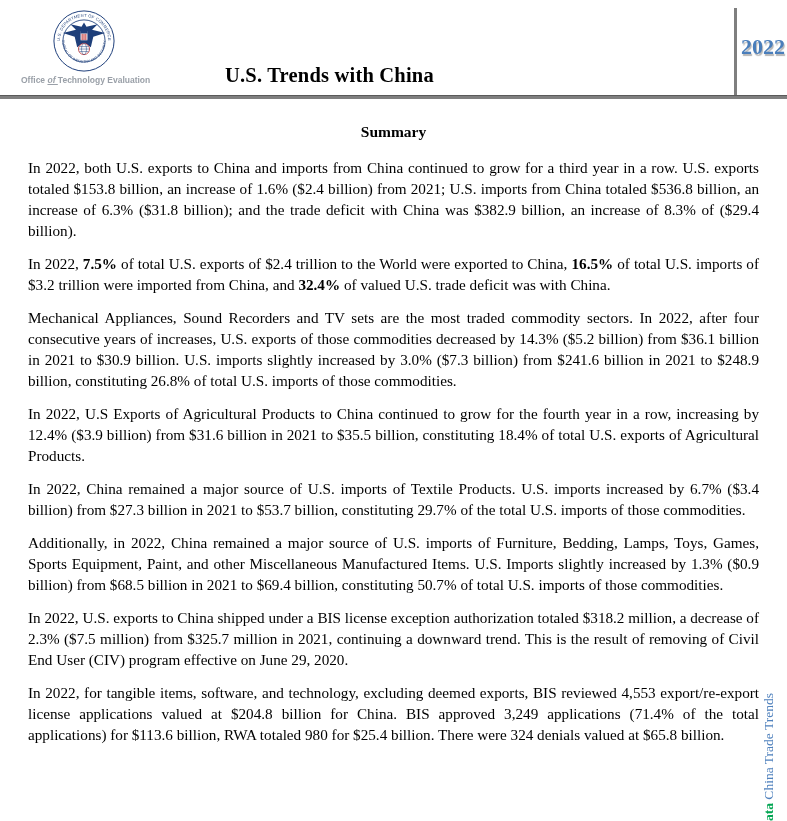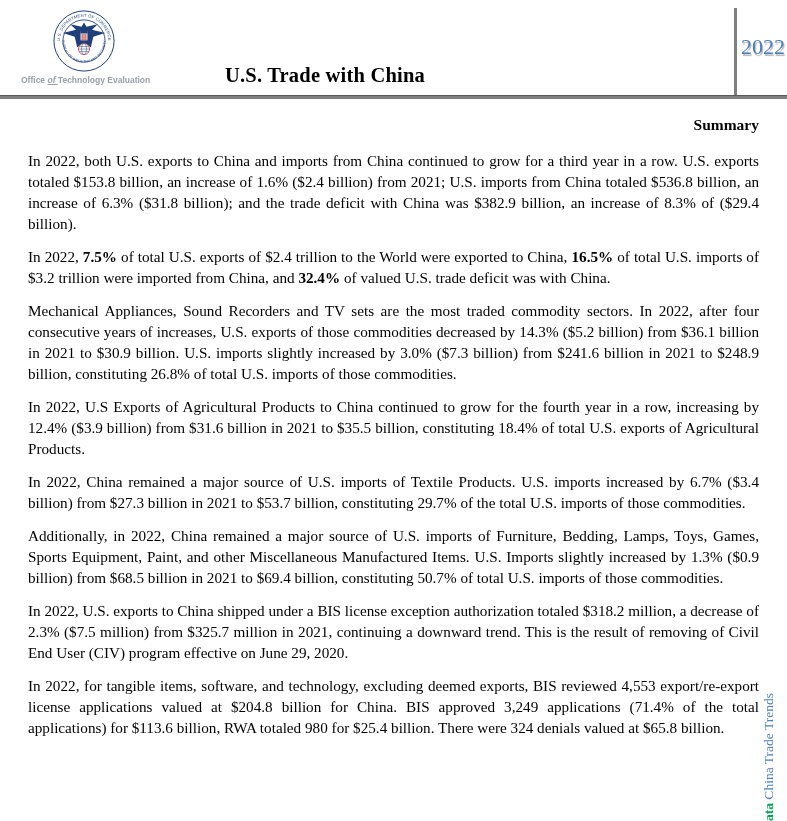--- a/index.html
+++ b/index.html
@@ -19,37 +19,37 @@
   .title{
     position:absolute;left:225px;top:64px;margin:0;
     font-size:20.5px;font-weight:bold;letter-spacing:0.2px;white-space:nowrap;
   }
   .vline{
     position:absolute;left:734px;top:8px;width:3px;height:88px;
     background:var(--rule-gray,#7f7f7f);
   }
   .year{
     position:absolute;left:741px;top:34px;
-    font-size:22px;font-weight:normal;color:var(--accent-blue,#4a7ebb);
+    font-size:22px;font-weight:bold;color:var(--accent-blue,#4a7ebb);
     text-shadow:1px 2px 1px rgba(90,90,90,0.45);
     text-align:center;
   }
   .rule{
     position:absolute;left:0;top:95px;width:787px;height:3px;
     background:var(--rule-gray,#8c8c8c);border-top:1px solid #5a5a5a;
   }
 
   
   .content{
     position:absolute;left:28px;top:114px;width:731px;
     font-size:15.2px;line-height:21px;text-align:justify;
   }
   .content h2{
     font-size:15.5px;line-height:21px;font-weight:bold;
-    margin:0 0 15px 0;text-align:right;
+    margin:7px 0 15px 0;text-align:center;
   }
   .content p{margin:12px 0 10px 0;}
 
   
   .vertical-label{
     position:absolute;left:761px;top:821px;width:160px;
     transform:rotate(-90deg);transform-origin:0 0;
     font-size:13.5px;white-space:nowrap;
   }
   .vertical-label .seg-green{color:var(--watermark-green,#00a551);font-weight:bold;}
@@ -90,21 +90,21 @@
       <circle cx="50" cy="63" r="9" fill="#ffffff" stroke="#bf2e2e" stroke-width="1.2"></circle>
       <ellipse cx="50" cy="63" rx="4" ry="9" fill="none" stroke="#1e3f7a" stroke-width="0.8"></ellipse>
       <line x1="41" y1="63" x2="59" y2="63" stroke="#1e3f7a" stroke-width="0.8"></line>
       <line x1="42.5" y1="59" x2="57.5" y2="59" stroke="#1e3f7a" stroke-width="0.8"></line>
       <line x1="42.5" y1="67" x2="57.5" y2="67" stroke="#1e3f7a" stroke-width="0.8"></line>
     </g>
   </svg>
 
   <div class="office-label"><span>Office </span><span style="font-style: italic; text-decoration: underline;">of </span><span>Technology Evaluation</span></div>
 
-  <h1 class="title">U.S. Trade with China</h1>
+  <h1 class="title">U.S. Trends with China</h1>
 
   <div class="vline"></div>
   <div class="year">2022</div>
   <div class="rule"></div>
 
   <main class="content">
     <h2>Summary</h2>
     <p><span>In 2022, both U.S. exports to China and imports from China continued to grow for a third year in a row.  U.S. exports totaled $153.8 billion, an increase of 1.6% ($2.4 billion) from 2021; U.S. imports from China totaled $536.8 billion, an increase of 6.3% ($31.8 billion); and the trade deficit with China was $382.9 billion, an increase of 8.3% of ($29.4 billion).</span></p>
     <p><span>In 2022, </span><span style="font-weight: bold;">7.5%</span><span> of total U.S. exports of $2.4 trillion to the World were exported to China, </span><span style="font-weight: bold;">16.5%</span><span> of total U.S. imports of $3.2 trillion were imported from China, and </span><span style="font-weight: bold;">32.4%</span><span> of valued U.S. trade deficit was with China.</span></p>
     <p><span>Mechanical Appliances, Sound Recorders and TV sets are the most traded commodity sectors.  In 2022, after four consecutive years of increases, U.S. exports of those commodities decreased by 14.3% ($5.2 billion) from $36.1 billion in 2021 to $30.9 billion. U.S. imports slightly increased by 3.0% ($7.3 billion) from $241.6 billion in 2021 to $248.9 billion, constituting 26.8% of total U.S. imports of those commodities.</span></p>

